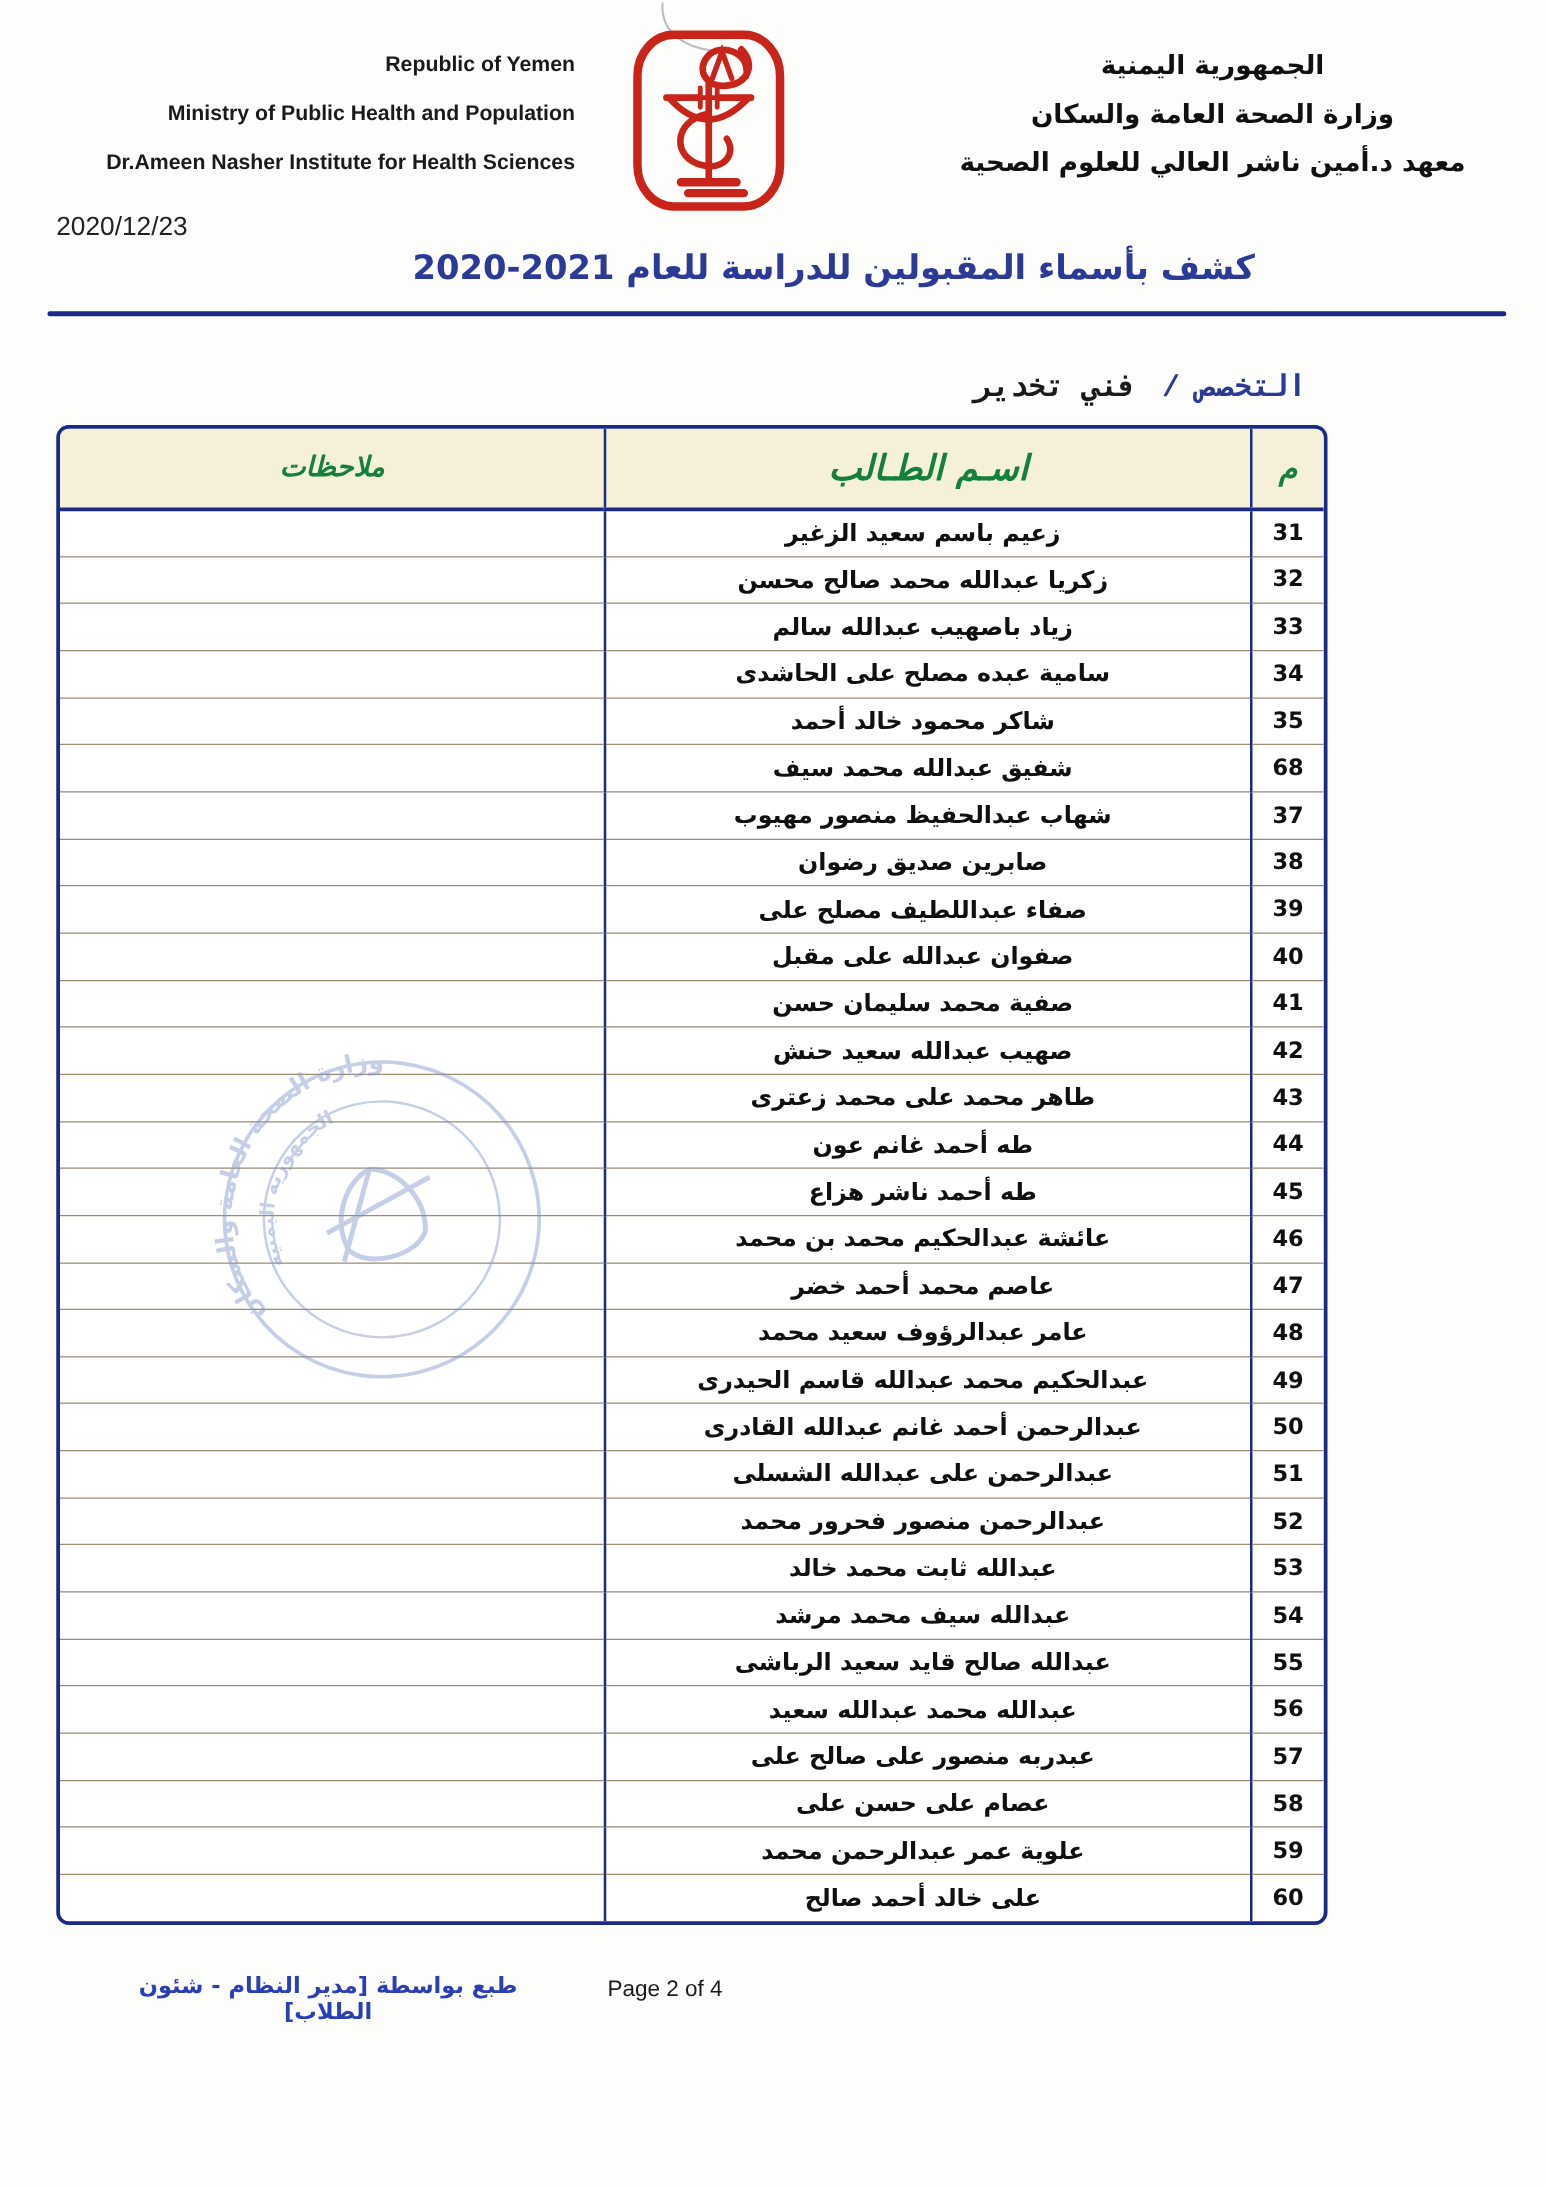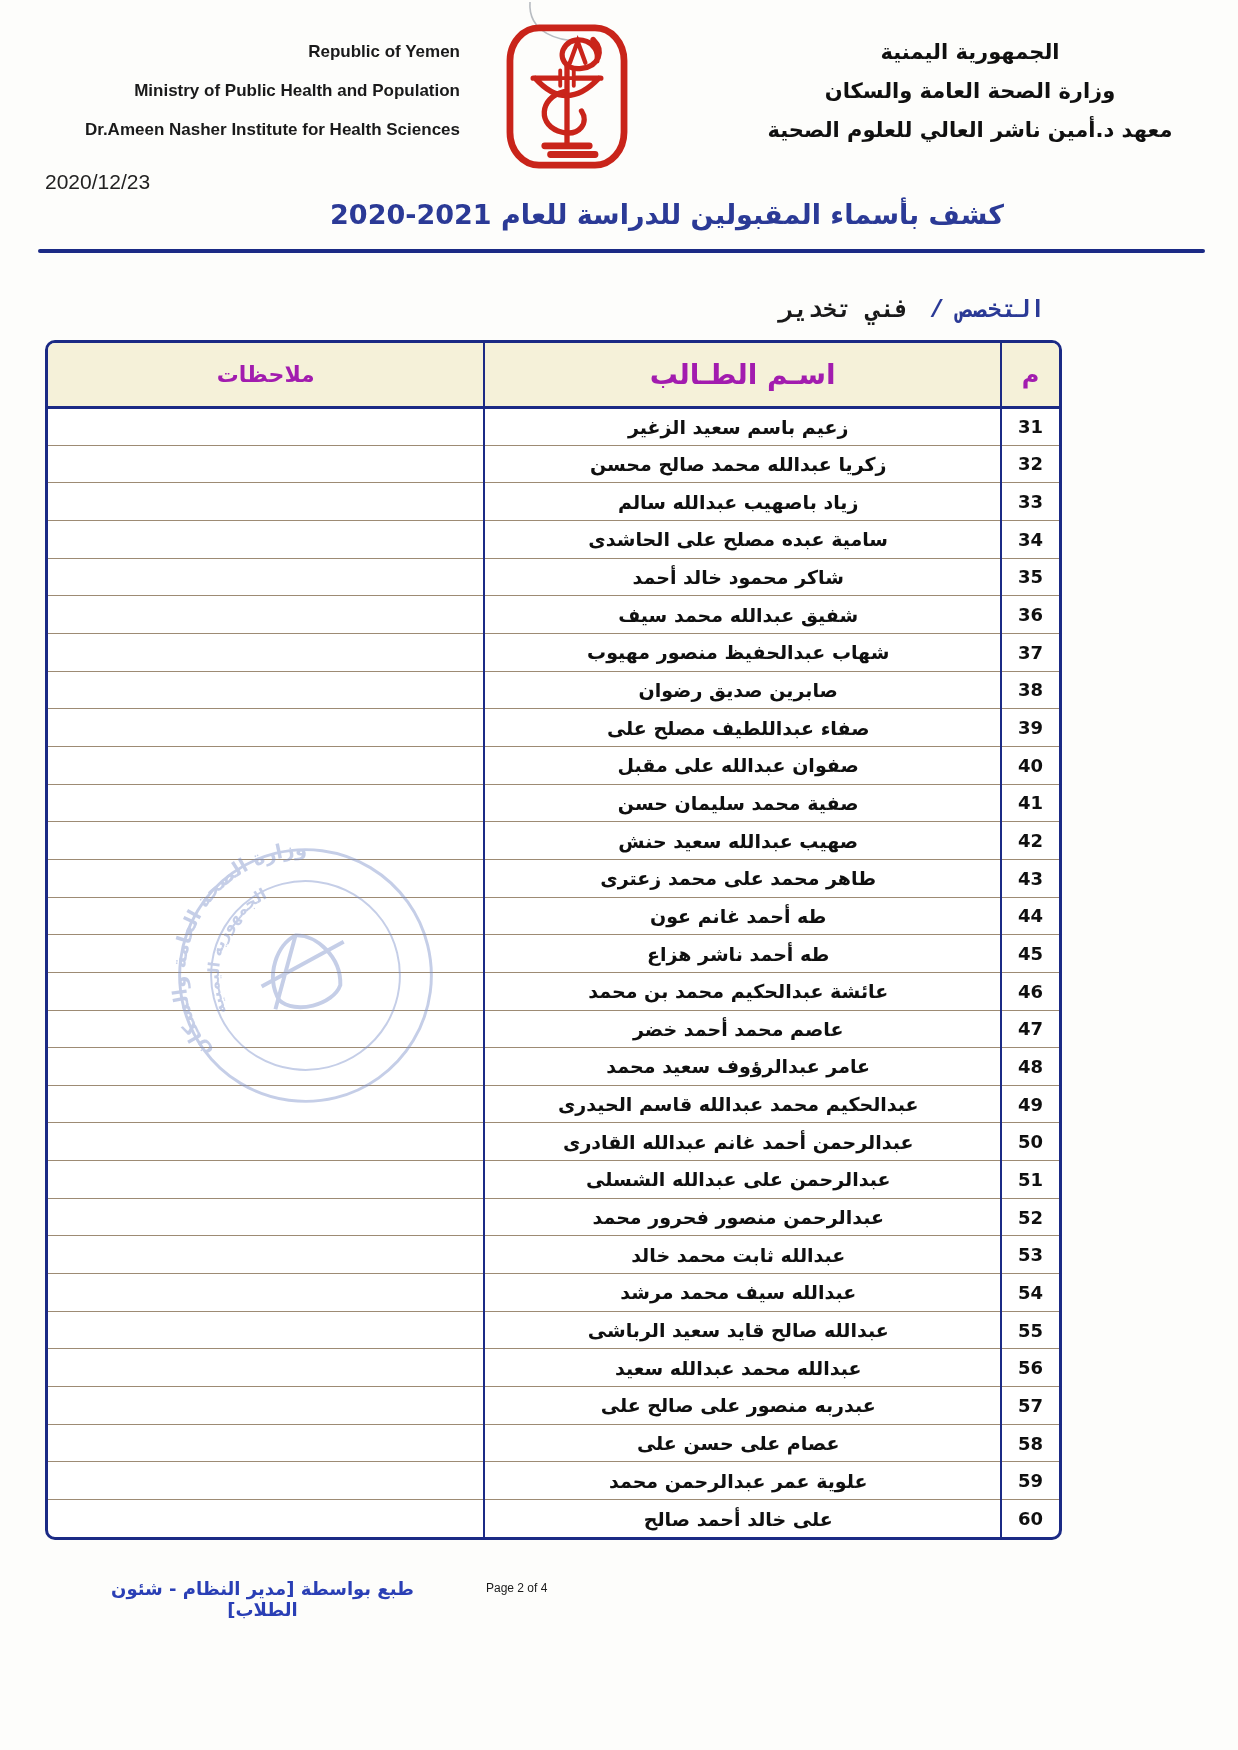--- a/index.html
+++ b/index.html
@@ -44,22 +44,22 @@
   .specialty .sp-value { color:#1a1a1a; margin-right:6px; }
 
   
   .table-frame {
     position:absolute; left:45px; top:340px; width:1017px;
     border:3.5px solid #1b2a85; border-radius:10px; overflow:hidden;
     background:#fff; box-sizing:border-box;
   }
   table { width:100%; border-collapse:collapse; table-layout:fixed; direction:rtl; }
   thead th {
-    background:#f5f1d9; color:#a21caf; font-weight:bold;
-    height:61px; border-bottom:3px solid #1b2a85; vertical-align:middle;
+    background:#f5f1d9; color:#15803d; font-weight:bold;
+    height:61px; border-bottom:3px solid #1b2a85; vertical-align:middle;font-style:italic;
   }
   col.c-num   { width:58px; }
   col.c-name  { width:516px; }
   col.c-notes { width:436px; }
   .col-num  { border-left:2.5px solid #1b2a85; }
   .col-name { border-left:2.5px solid #1b2a85; }
   th.h-num   { font-size:24px; }
   th.h-name  { font-size:28px; letter-spacing:1px; }
   th.h-notes { font-size:22px; }
   tbody tr { height:37.66px; }
@@ -75,21 +75,21 @@
     opacity:.45; pointer-events:none; transform:rotate(-14deg);
   }
 
   
   .footer-printed {
     position:absolute; left:95px; top:1578px; width:335px;
     direction:rtl; text-align:center; font-size:18px; font-weight:bold;
     color:#2a3fb5;
   }
   .footer-page {
-    position:absolute; left:486px; top:1581px; font-size:12px;
+    position:absolute; left:486px; top:1581px; font-size:18px;
     font-family:"Liberation Sans", sans-serif; color:#1a1a1a;
   }
 </style>
 </head>
 <body>
 
 <div class="page">
 
   <svg class="scan-arc" viewBox="0 0 170 60">
     <path d="M30,2 C28,30 55,45 95,40" fill="none" stroke="#9aa0a8" stroke-width="1.6" opacity="0.7"></path>
@@ -169,21 +169,21 @@
       <td class="col-num">34</td>
       <td class="col-name">سامية عبده مصلح على الحاشدى</td>
       <td class="col-notes"></td>
     </tr>
           <tr>
       <td class="col-num">35</td>
       <td class="col-name">شاكر محمود خالد أحمد</td>
       <td class="col-notes"></td>
     </tr>
           <tr>
-      <td class="col-num">36</td>
+      <td class="col-num">68</td>
       <td class="col-name">شفيق عبدالله محمد سيف</td>
       <td class="col-notes"></td>
     </tr>
           <tr>
       <td class="col-num">37</td>
       <td class="col-name">شهاب عبدالحفيظ منصور مهيوب</td>
       <td class="col-notes"></td>
     </tr>
           <tr>
       <td class="col-num">38</td>

